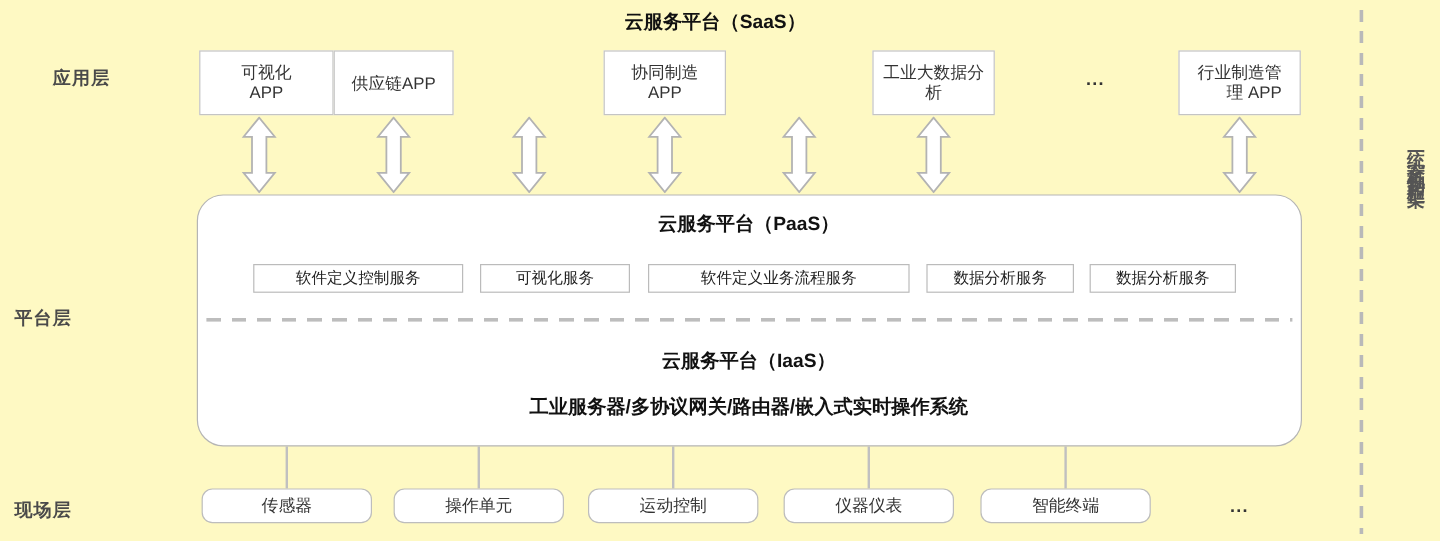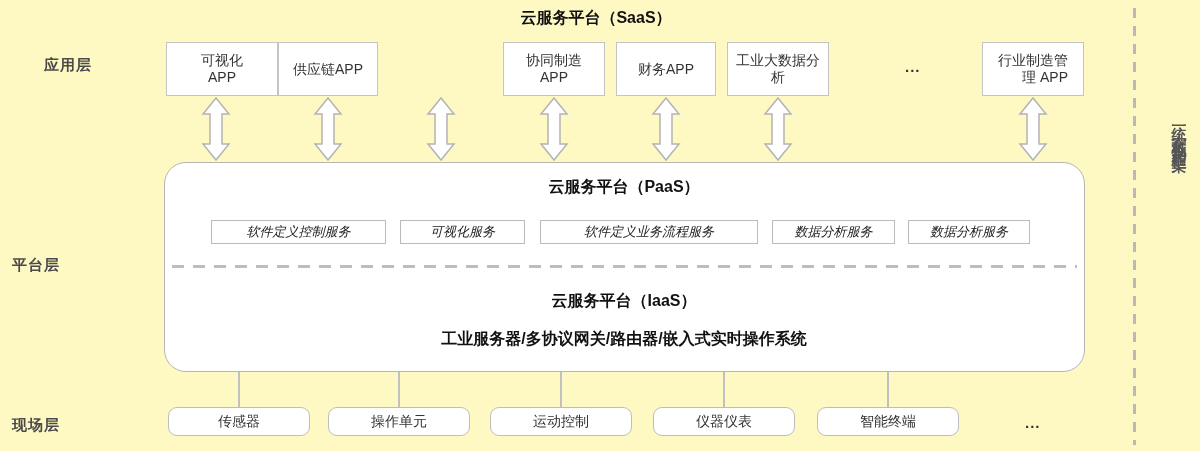--- a/index.html
+++ b/index.html
@@ -20,21 +20,20 @@
   }
   .arrow{position:absolute;top:97px;width:30px;height:64px;}
   .platform-rect{
     position:absolute;left:164px;top:162px;width:921px;height:210px;box-sizing:border-box;
     border:1.5px solid #b5b5b5;border-radius:22px;background:#fff;
   }
   .svc-box{
     position:absolute;top:220px;height:24px;background:#fff;border:1px solid #bbbbbb;
     display:flex;align-items:center;justify-content:center;font-size:13px;color:#222;
     box-sizing:border-box;
-    font-style:italic;
   }
   .h-divider{
     position:absolute;left:172px;top:265px;width:905px;height:3px;
     background:repeating-linear-gradient(90deg,#bdbdbd 0 12px,transparent 12px 21px);
   }
   .iaas-sub{
     position:absolute;font-size:16px;font-weight:bold;color:#111;text-align:center;
   }
   .connector{position:absolute;top:372px;width:2px;height:35px;background:#c0c0c0;}
   .device-box{
@@ -62,21 +61,20 @@
 
   <div class="layer-label" style="left:12px;top:56px;margin-left:32px;">应用层</div>
   <div class="layer-label" style="left:12px;top:256px;">平台层</div>
   <div class="layer-label" style="left:12px;top:416px;">现场层</div>
 
   <div class="app-box" style="left:166px;width:112px;">可视化
 APP</div>
   <div class="app-box" style="left:278px;width:100px;">供应链APP</div>
   <div class="app-box" style="left:503px;width:102px;">协同制造
 APP</div>
-  <div class="app-box" style="left:616px;width:100px;">财务APP</div>
   <div class="app-box" style="left:727px;width:102px;">工业大数据分
 析</div>
   <div class="ellipsis" style="left:905px;top:58px;">...</div>
   <div class="app-box" style="left:982px;width:102px;text-align:right;">行业制造管
 理 APP</div>
 
   <svg class="arrow" style="left:201px;" viewBox="0 0 30 64">
     <polygon points="15,1 2,17 9,17 9,47 2,47 15,63 28,47 21,47 21,17 28,17" fill="#ffffff" stroke="#b3b3b3" stroke-width="1.5"></polygon>
     </svg>
   <svg class="arrow" style="left:313px;" viewBox="0 0 30 64">

